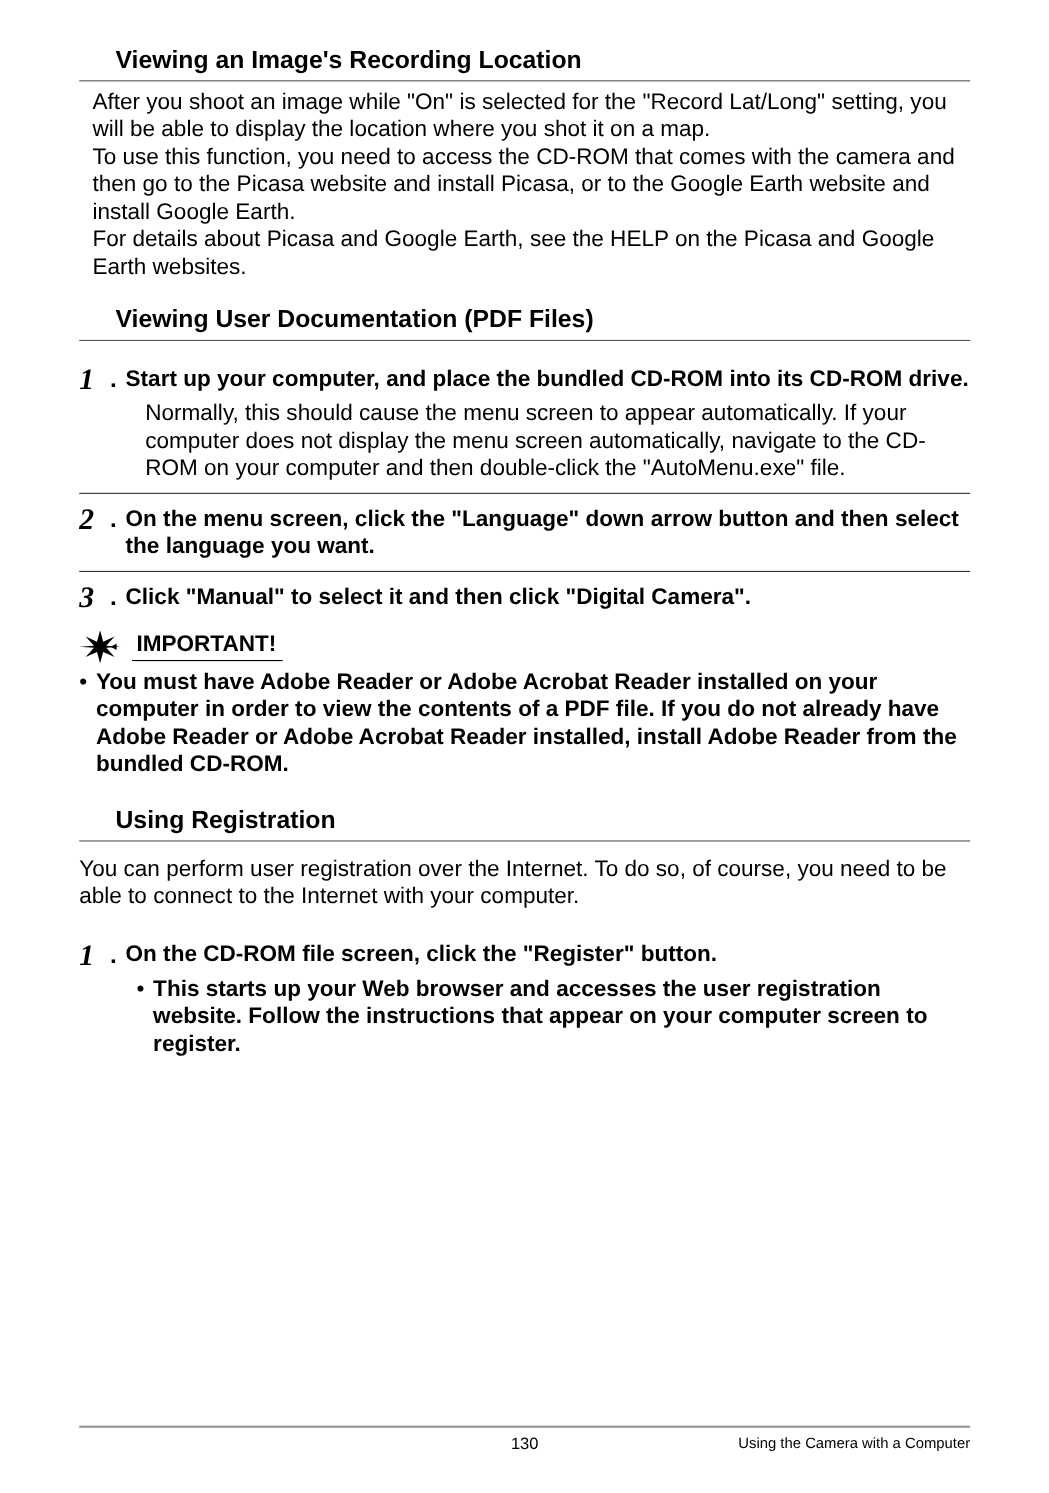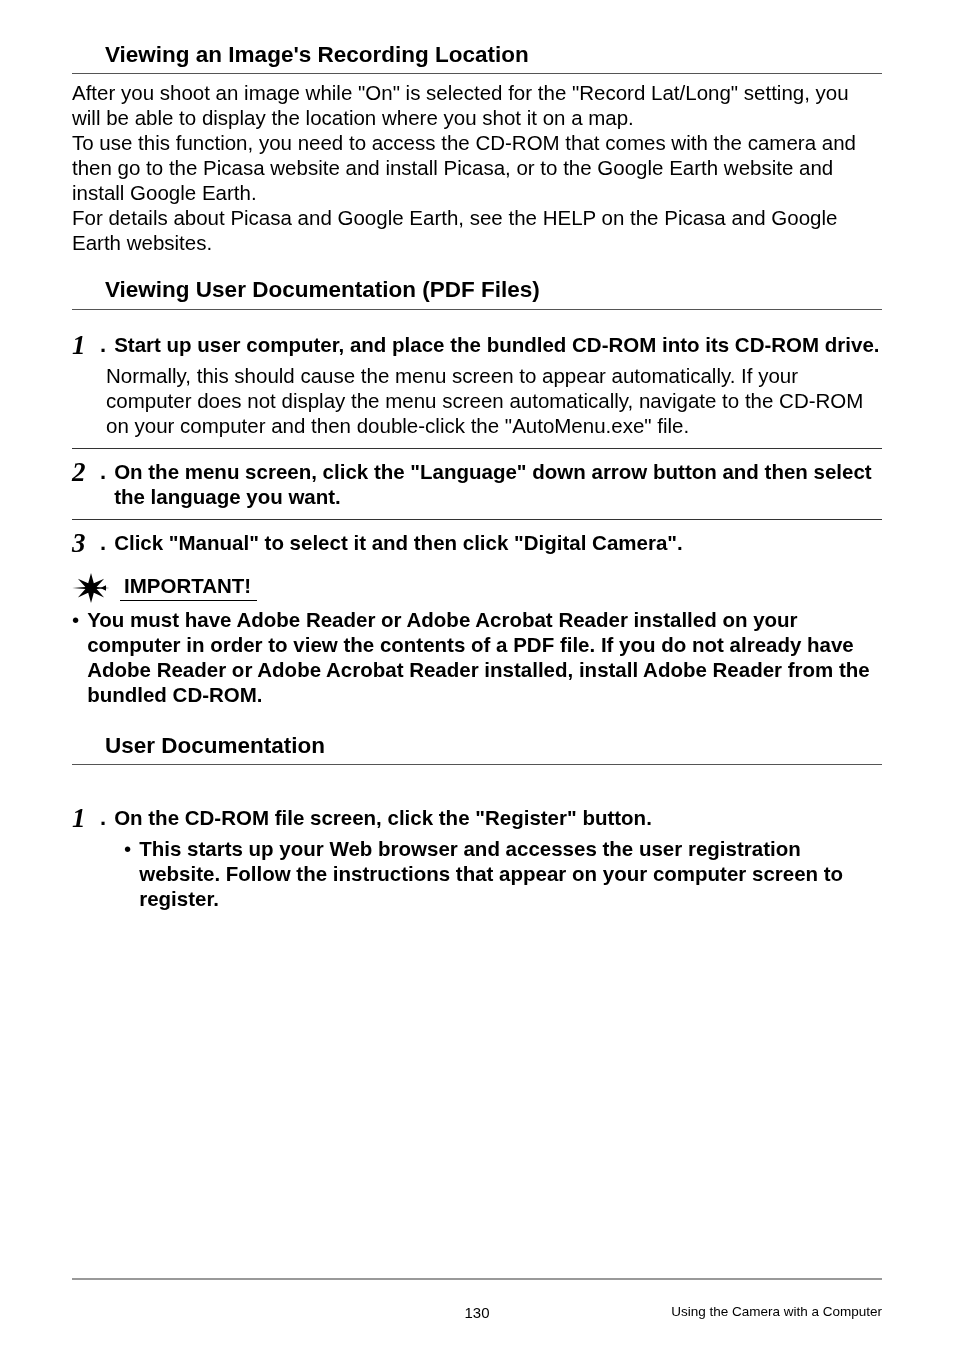--- a/index.html
+++ b/index.html
@@ -42,20 +42,21 @@
       padding-top: 2px;
       padding-bottom: 2px;
     }
     .body-text {
       font-size: 20.5px;
       line-height: 1.22;
       margin-bottom: 0;
     }
     .para-block {
       margin-bottom: 18px;
+      margin-left: 12px;
     }
     .step {
       display: flex;
       align-items: flex-start;
       margin-top: 10px;
       margin-bottom: 4px;
     }
     .step-num {
       font-style: italic;
       font-weight: bold;
@@ -73,21 +74,21 @@
     }
     .step-text {
       font-size: 20.5px;
       font-weight: bold;
       line-height: 1.22;
       flex: 1;
     }
     .step-body {
       font-size: 20.5px;
       line-height: 1.22;
-      margin-left: 34px;
+      margin-left: 60px;
       margin-bottom: 6px;
     }
     .step-divider {
       border: none;
       border-top: 1px solid #333;
       margin: 10px 0 0 0;
     }
     .important-row {
       display: flex;
       align-items: center;
@@ -130,21 +131,21 @@
     }
     .sub-bullet-dot {
       margin-right: 8px;
     }
     .footer {
       position: absolute;
       bottom: 38px;
       left: 72px;
       right: 72px;
       border-top: 2px solid #999;
-      padding-top: 24px;
+      padding-top: 6px;
       display: flex;
       justify-content: center;
       align-items: flex-start;
     }
     .footer-center {
       position: absolute;
       left: 50%;
       transform: translateX(-50%);
       font-size: 15px;
     }
@@ -174,21 +175,21 @@
     <div class="bar-outer"></div>
     <div class="bar-inner"></div>
     <div class="section-heading-text">Viewing User Documentation (PDF Files)</div>
   </div>
 
   <div class="spacer-sm"></div>
 
   <div class="step">
     <span class="step-num">1</span>
     <span class="step-dot">.</span>
-    <span class="step-text">Start up user computer, and place the bundled CD-ROM into its CD-ROM drive.</span>
+    <span class="step-text">Start up your computer, and place the bundled CD-ROM into its CD-ROM drive.</span>
   </div>
   <div class="step-body">Normally, this should cause the menu screen to appear automatically. If your computer does not display the menu screen automatically, navigate to the CD-ROM on your computer and then double-click the "AutoMenu.exe" file.</div>
 
   <hr class="step-divider">
 
   <div class="step">
     <span class="step-num">2</span>
     <span class="step-dot">.</span>
     <span class="step-text">On the menu screen, click the "Language" down arrow button and then select the language you want.</span>
   </div>
@@ -216,25 +217,26 @@
   <div class="bullet-row">
     <span class="bullet-dot">•</span>
     <span class="bullet-text">You must have Adobe Reader or Adobe Acrobat Reader installed on your computer in order to view the contents of a PDF file. If you do not already have Adobe Reader or Adobe Acrobat Reader installed, install Adobe Reader from the bundled CD-ROM.</span>
   </div>
 
   <div class="spacer-lg"></div>
 
   <div class="section-heading">
     <div class="bar-outer"></div>
     <div class="bar-inner"></div>
-    <div class="section-heading-text">User Documentation</div>
+    <div class="section-heading-text">Using Registration</div>
   </div>
 
   <div class="spacer-sm"></div>
 
+  <div class="body-text">You can perform user registration over the Internet. To do so, of course, you need to be able to connect to the Internet with your computer.</div>
 
   <div class="spacer-md"></div>
 
   <div class="step">
     <span class="step-num">1</span>
     <span class="step-dot">.</span>
     <span class="step-text">On the CD-ROM file screen, click the "Register" button.</span>
   </div>
 
   <div class="sub-bullet-row">

